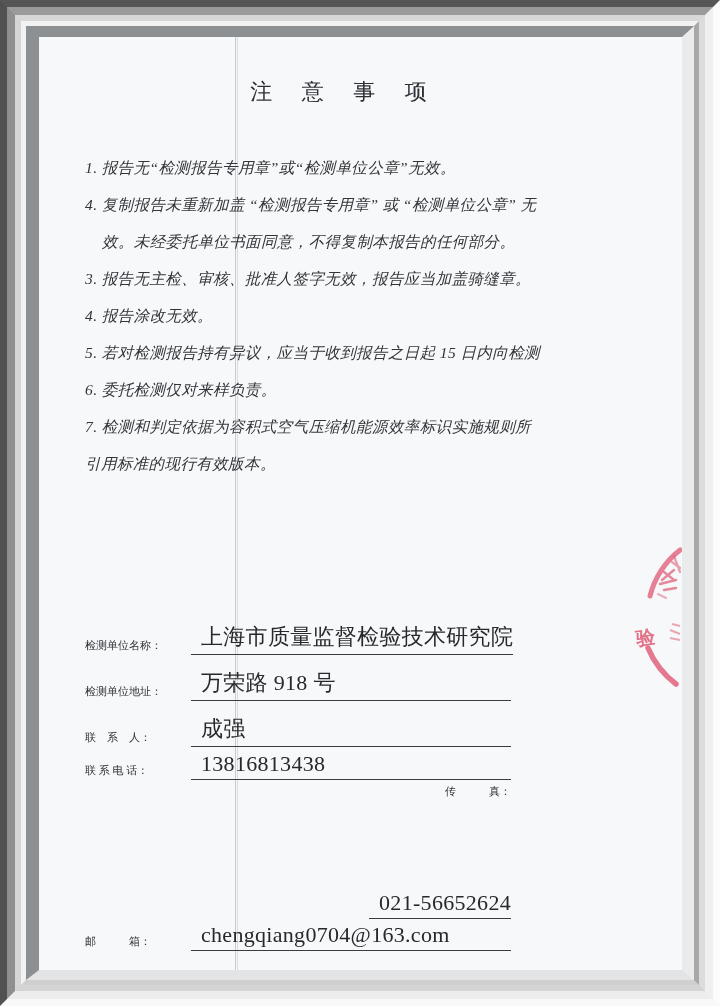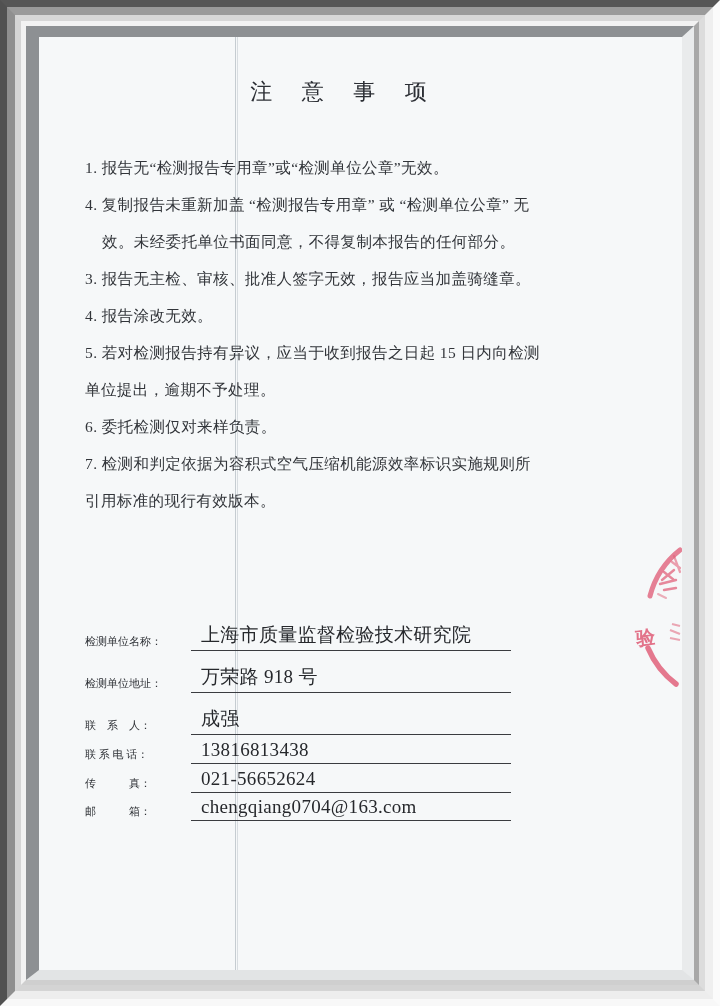--- a/index.html
+++ b/index.html
@@ -28,30 +28,31 @@
   .title {
     position:absolute; top:40px; left:0; width:100%;
     text-align:center; padding-right:34px;
     font-size:22px; font-weight:normal; color:#2c2f35;
     letter-spacing:10px; word-spacing:4px;
   }
   .notes {
     position:absolute; top:112px; left:46px; right:35px;
     font-size:15.5px; line-height:37px; color:#32353a;
     letter-spacing:.4px;
+    font-style:italic;
   }
   .note-line { white-space:nowrap; }
   .note-line.indent { padding-left:17px; }
   .contact { position:absolute; top:585px; left:46px; width:426px; }
   .c-row { display:flex; align-items:flex-end; margin-bottom:13px; }
   .c-row.m-b { margin-bottom:4px; }
-  .c-row.m-c { margin-bottom:3px; }
+  .c-row.m-c { margin-bottom:3px;flex-direction:column; }
   .c-label { flex:0 0 106px; font-size:11px; white-space:pre; color:#2e3136; padding-bottom:2px; }
   .c-value {
-    flex:1; font-size:19px; color:#26282c;
+    flex:1; font-size:22px; color:#26282c;
     border-bottom:1px solid #3a3c40; padding:0 0 2px 10px;
     min-height:22px; letter-spacing:.3px; white-space:nowrap;
   }
   .stamp { position:absolute; right:-2px; top:505px; width:62px; height:164px; filter:blur(.3px); opacity:.92; }
 </style>
 </head>
 <body>
 
 <div class="shot">
   <div class="f1">
@@ -65,21 +66,20 @@
 
               <div class="title">注 意 事 项</div>
 
               <div class="notes">
                 <div class="note-line">1. 报告无“检测报告专用章”或“检测单位公章”无效。</div>
                 <div class="note-line">4. 复制报告未重新加盖 “检测报告专用章” 或 “检测单位公章” 无</div>
                 <div class="note-line indent">效。未经委托单位书面同意，不得复制本报告的任何部分。</div>
                 <div class="note-line">3. 报告无主检、审核、批准人签字无效，报告应当加盖骑缝章。</div>
                 <div class="note-line">4. 报告涂改无效。</div>
                 <div class="note-line">5. 若对检测报告持有异议，应当于收到报告之日起 15 日内向检测</div>
-                <div class="note-line">单位提出，逾期不予处理。</div>
                 <div class="note-line">6. 委托检测仅对来样负责。</div>
                 <div class="note-line">7. 检测和判定依据为容积式空气压缩机能源效率标识实施规则所</div>
                 <div class="note-line">引用标准的现行有效版本。</div>
               </div>
 
               <div class="contact">
                 <div class="c-row">
                   <span class="c-label">检测单位名称：</span>
                   <span class="c-value">上海市质量监督检验技术研究院</span>
                 </div>

